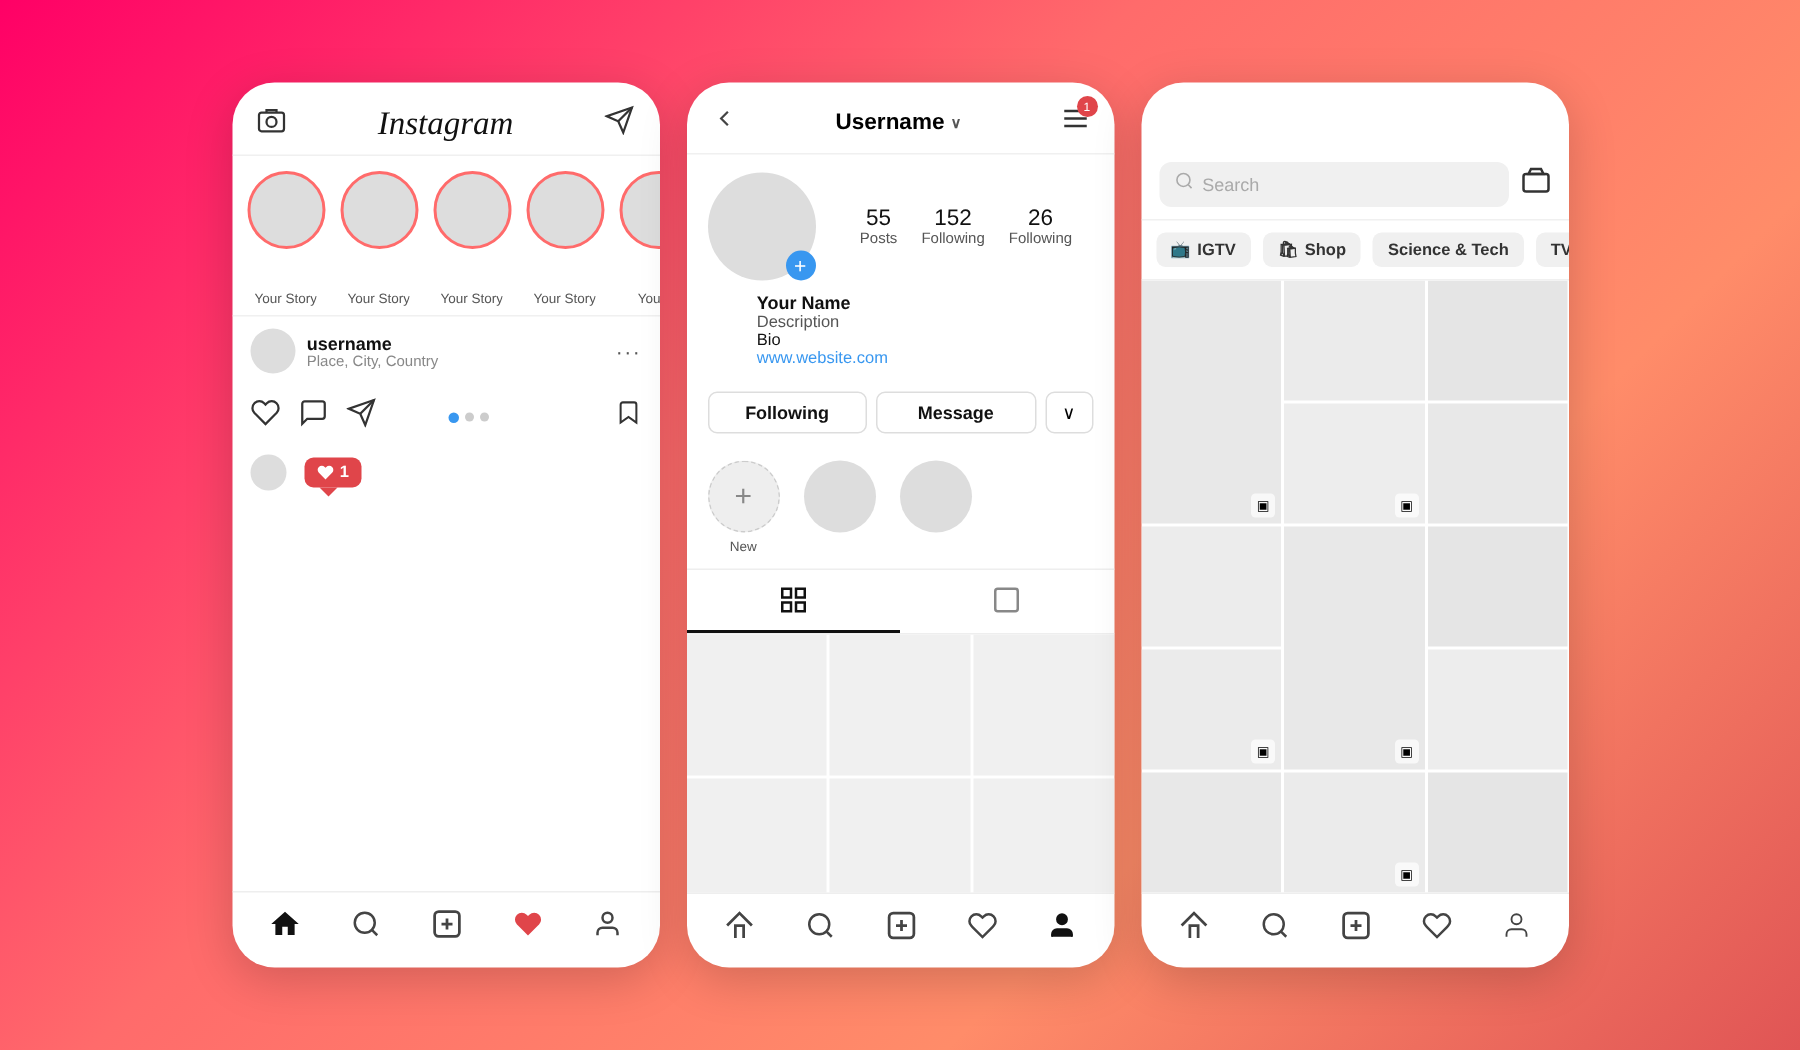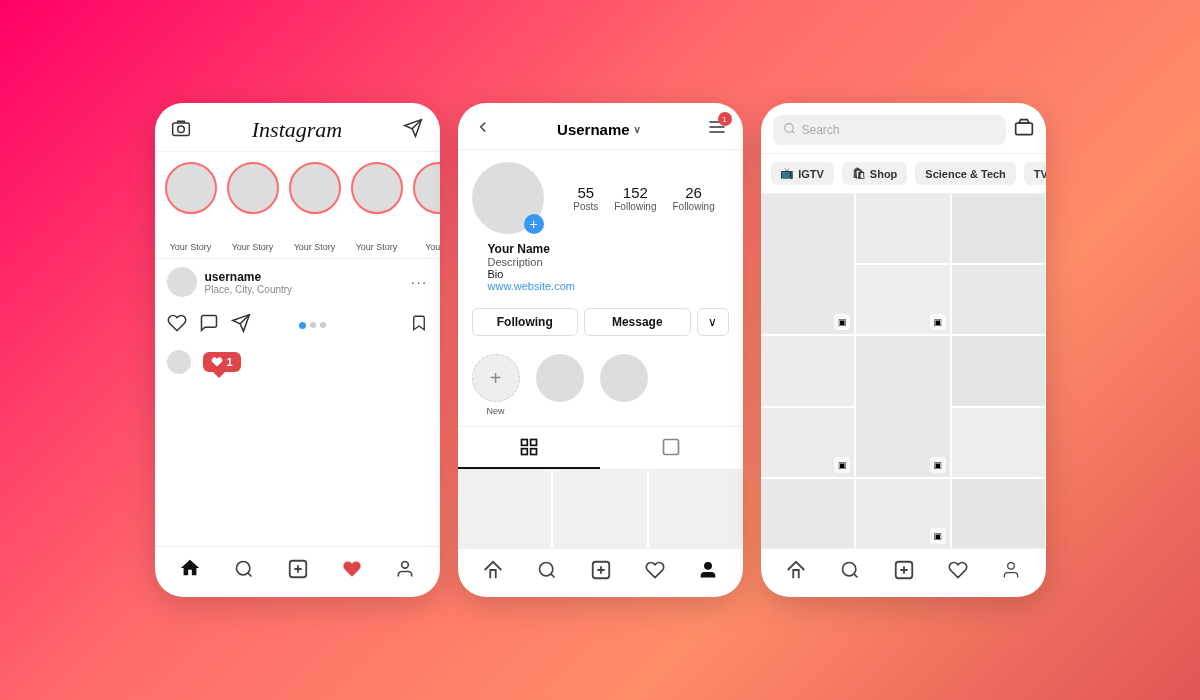--- a/index.html
+++ b/index.html
@@ -13,21 +13,21 @@
       gap: 18px;
       font-family: -apple-system, BlinkMacSystemFont, 'Segoe UI', sans-serif;
       overflow: hidden;
     }
 
     
     .phone {
       background: #fff;
       border-radius: 28px;
       width: 285px;
-      height: 494px;
+      height: 590px;
       overflow: hidden;
       display: flex;
       flex-direction: column;
       box-shadow: 0 8px 32px rgba(0,0,0,0.18);
       position: relative;
     }
 
     
     .phone1-header {
       display: flex;
@@ -287,21 +287,22 @@
       font-size: 15px;
       font-weight: 400;
       color: #111;
     }
     .stat-label {
       font-size: 10px;
       color: #555;
     }
 
     .profile-bio {
-      padding: 0 30px 10px;
+      padding: 0 14px 10px;
+      margin-left: 33px;
     }
     .bio-name {
       font-size: 12px;
       font-weight: 700;
       color: #111;
     }
     .bio-desc {
       font-size: 11px;
       color: #555;
     }
@@ -404,20 +405,21 @@
       aspect-ratio: 1;
     }
 
     
     .phone3-header {
       display: flex;
       align-items: center;
       padding: 12px 12px 8px;
       gap: 8px;
       border-bottom: 1px solid #f0f0f0;
+      margin-top: 41px;
     }
     .search-bar {
       flex: 1;
       background: #f0f0f0;
       border-radius: 8px;
       padding: 6px 10px;
       display: flex;
       align-items: center;
       gap: 6px;
     }

